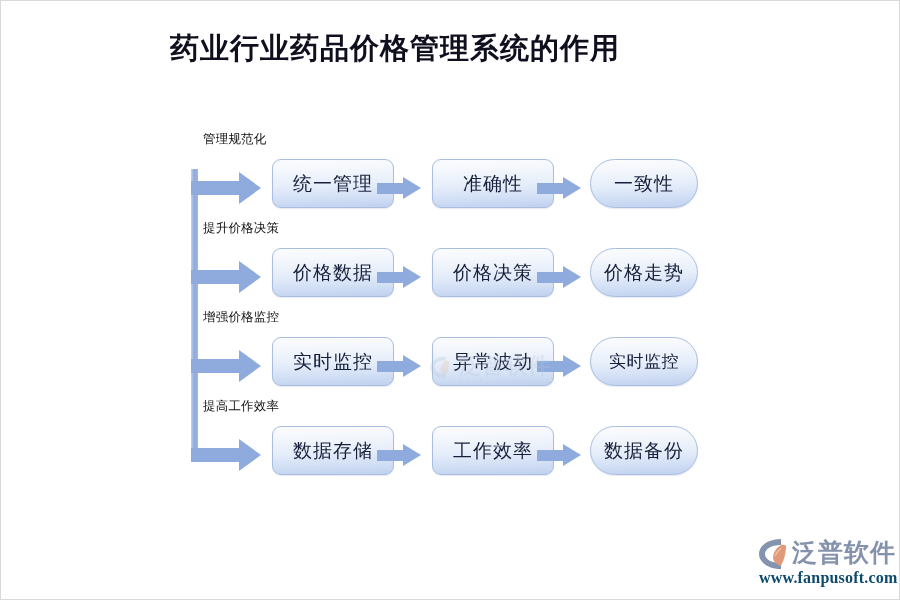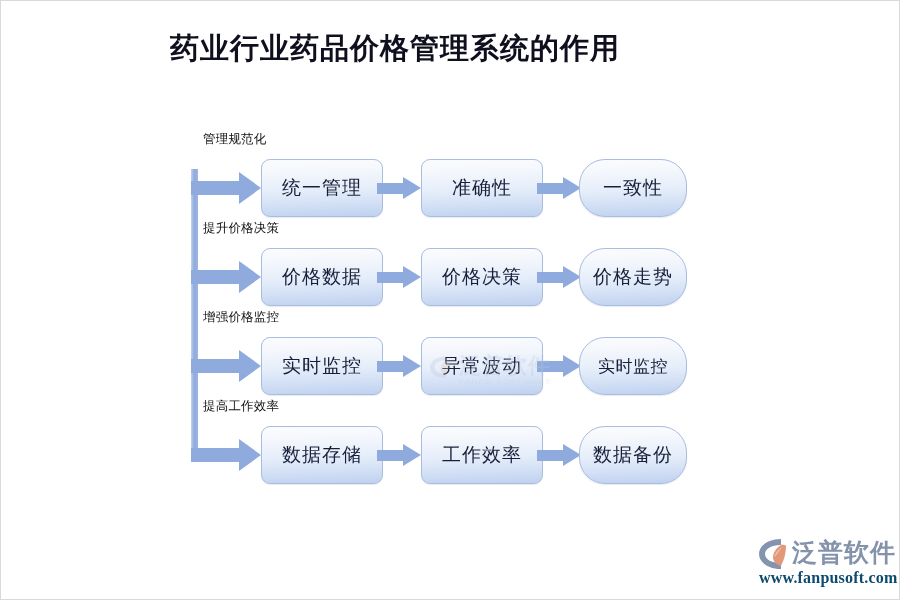--- a/index.html
+++ b/index.html
@@ -120,38 +120,39 @@
     border-bottom: 11px solid transparent;
     border-left: 18px solid #8faadc;
   }
   .link-arrow.a1 { left: 376px; }
   .link-arrow.a2 { left: 536px; }
 
   
   .node {
     position: absolute;
     width: 122px;
-    height: 58px;
+    height: 49px;
     border-radius: 9px;
     border: 1px solid #a8bde0;
     background: linear-gradient(178deg,
         #fbfcfe 0%,
         #f4f7fc 22%,
         #e6eefa 52%,
         #cfddf4 82%,
         #c0d1ef 100%);
     box-shadow: 0 1px 1px rgba(120,140,180,0.18);
     display: flex;
     align-items: center;
     justify-content: center;
     font-family: Liberation Serif, serif;
     font-size: 19px;
     color: #17203a;
     letter-spacing: 1px;
     white-space: nowrap;
+    margin-left: 11px;
   }
   .node.n1 { left: 260px; top: 6px; }
   .node.n2 { left: 420px; top: 6px; }
   .node.n3 { left: 578px; top: 6px; width: 108px; border-radius: 26px; }
   .node.wide { width: 108px; font-size: 17px; letter-spacing: 0.5px; }
 
   
   .watermark-center {
     position: absolute;
     left: 428px;

